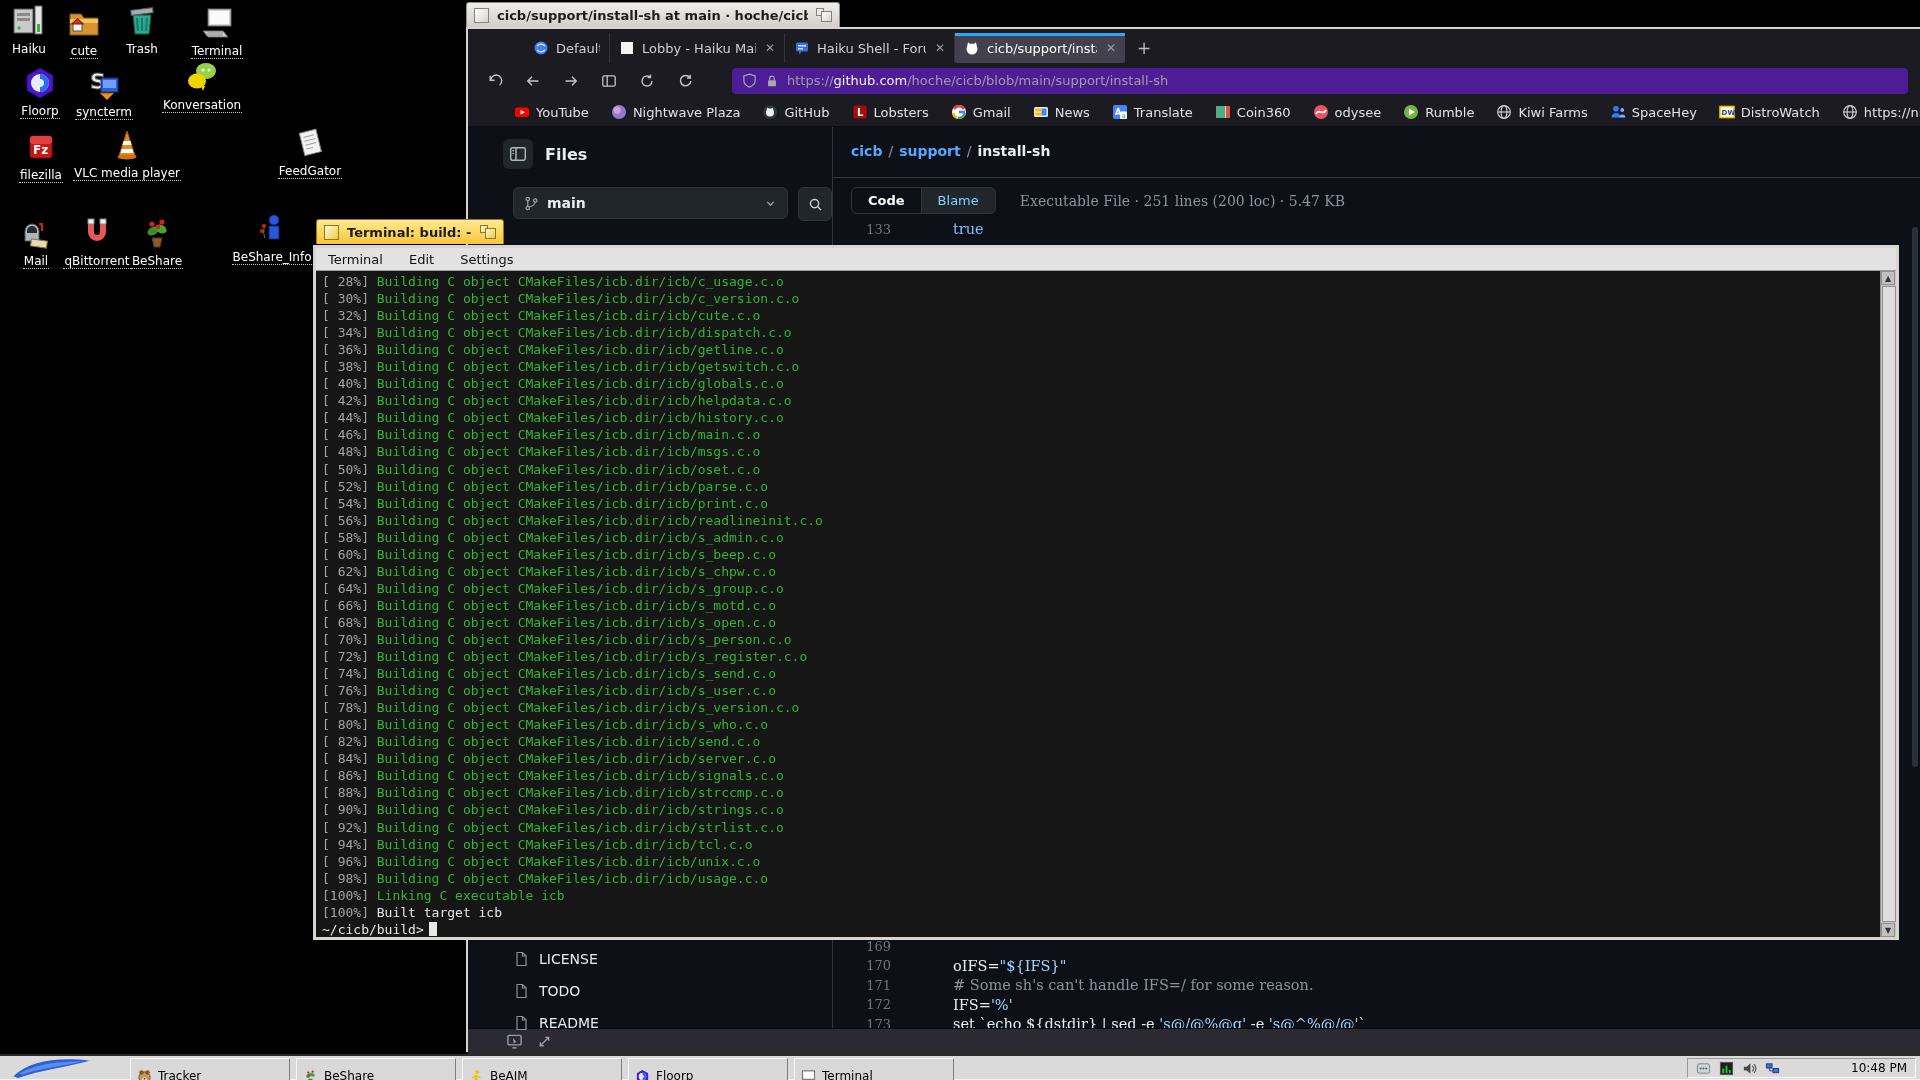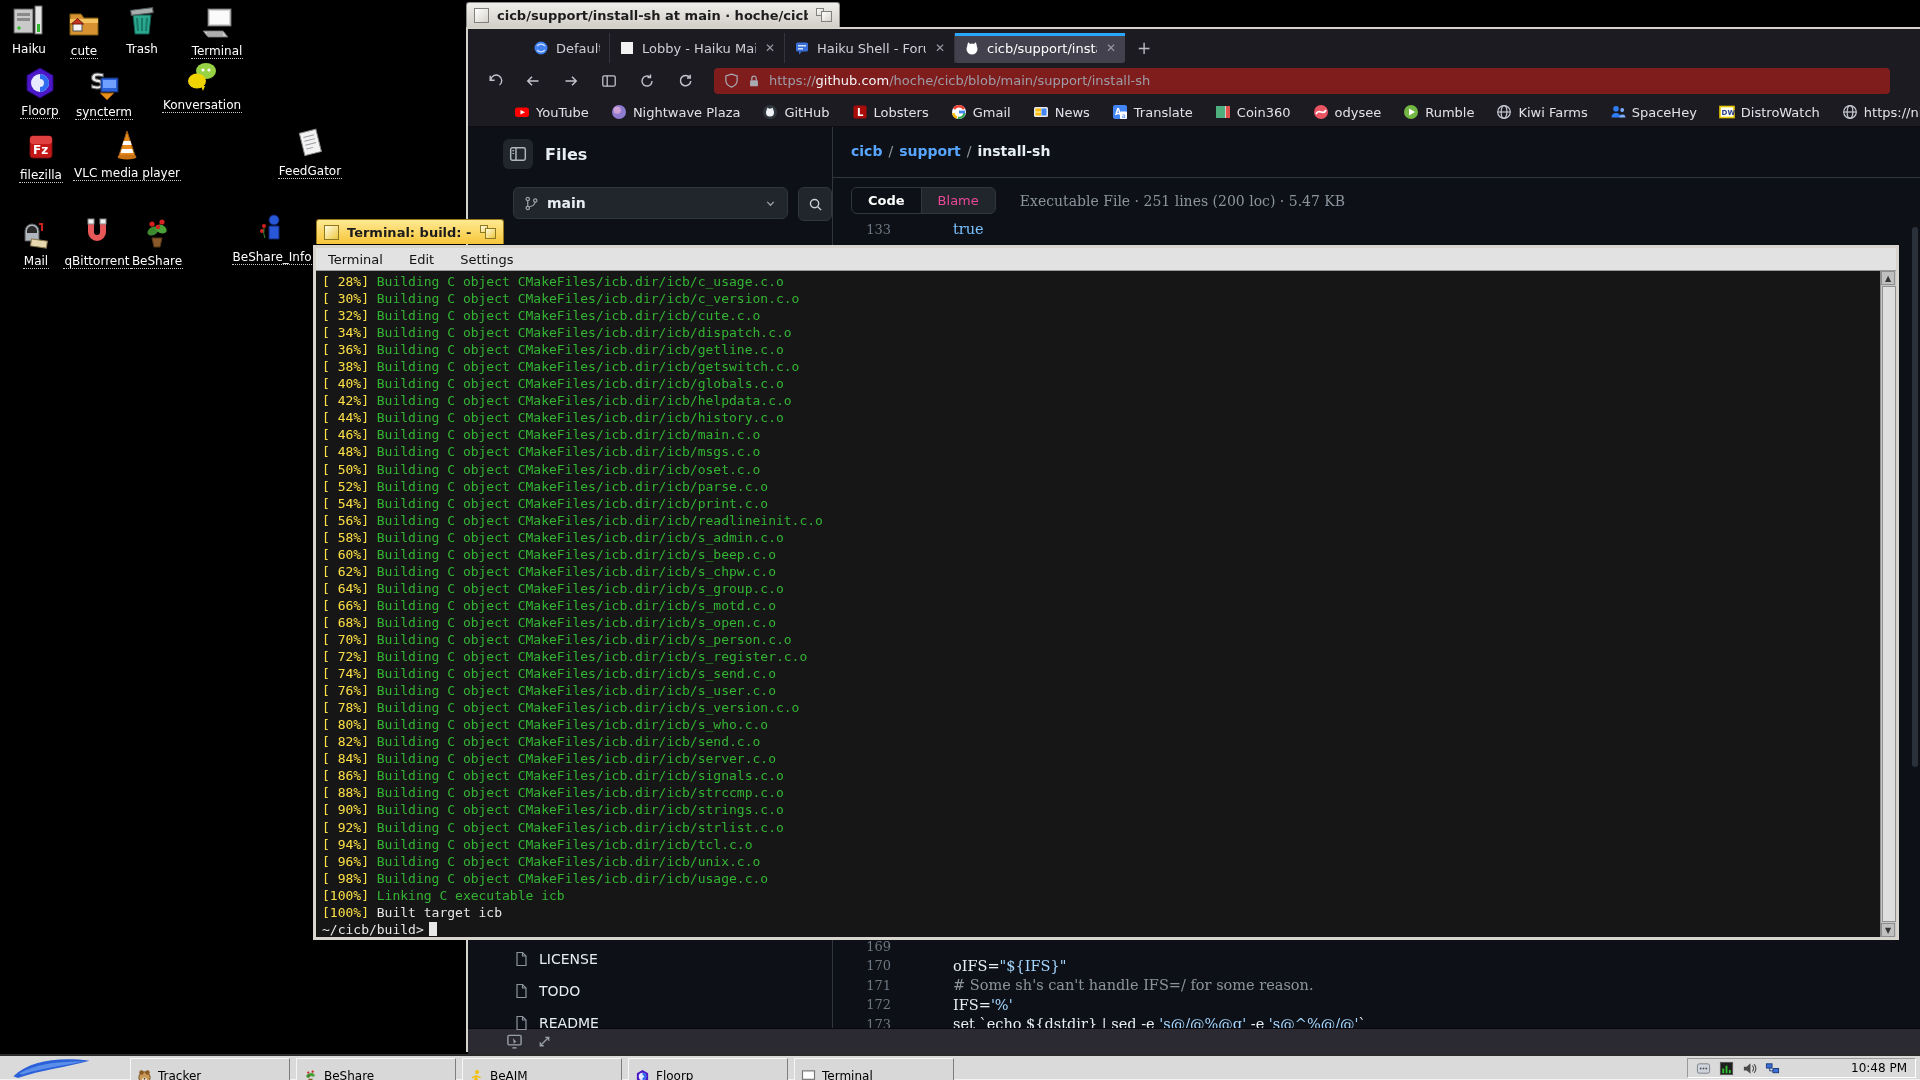--- a/index.html
+++ b/index.html
@@ -35,22 +35,22 @@
   #tabbar{position:relative;height:34px;background:#1c1b22;display:flex;align-items:flex-end;padding-left:56px;box-sizing:border-box;}
   .btab{height:30px;margin-bottom:0;display:flex;align-items:center;gap:7px;padding:0 9px;
         font-size:13px;color:#cfcfd6;max-width:175px;box-sizing:border-box;border-right:1px solid #35343d;position:relative;white-space:nowrap;}
   .btab .tlabel{overflow:hidden;text-overflow:clip;flex:1;min-width:0;}
   .btab .tclose{color:#9d9da6;font-size:12px;padding-left:2px;}
   .btab.active{background:#42414d;color:#fff;border-right:none;border-radius:0 0 2px 2px;}
   .btab.active::before{content:"";position:absolute;left:0;right:0;top:0;height:3px;background:#2aa7ff;}
   #newtab-button{color:#b9b9c2;font-size:17px;padding:0 12px;height:30px;display:flex;align-items:center;}
   #navbar{height:35px;background:#1c1b22;display:flex;align-items:center;padding-left:12px;box-sizing:border-box;}
   .navicn{width:30px;height:26px;display:flex;align-items:center;justify-content:center;margin-right:8px;color:#c3c2cb;}
-  #urlbar{flex:0 0 auto;width:1176px;height:26px;background:#7f1d1d;border-radius:4px;display:flex;align-items:center;
-          padding:8px 10px;gap:8px;margin-left:6px;box-sizing:border-box;}
+  #urlbar{flex:0 0 auto;width:1176px;height:26px;background:#4c1d95;border-radius:4px;display:flex;align-items:center;
+          padding:8px 10px;gap:8px;margin-left:24px;box-sizing:border-box;}
   #urltext{font-size:13px;color:#9d9da8;white-space:nowrap;overflow:hidden;}
   #urltext .dom{color:#f4f4f7;}
   #bookbar{height:29px;background:#1c1b22;display:flex;align-items:center;gap:22px;padding-left:46px;box-sizing:border-box;overflow:hidden;border-bottom:1px solid #0d0d12;}
   .bm{display:flex;align-items:center;gap:6px;font-size:13px;color:#e2e1e7;white-space:nowrap;}
 
   
   #ghpage{position:relative;height:901px;background:#0d1117;color:#e6edf3;}
   #ghside{position:absolute;left:0;top:0;width:364px;height:100%;}
   #ghdivider{position:absolute;left:364px;top:0;width:1px;height:100%;background:#30363d;}
   #ghmain{position:absolute;left:365px;top:0;right:0;height:100%;overflow:hidden;}
@@ -63,41 +63,41 @@
   #side-search-btn{width:32px;height:32px;background:#21262d;border:1px solid #30363d;border-radius:6px;display:flex;align-items:center;justify-content:center;}
   #file-list{position:absolute;left:45px;top:816px;width:300px;}
   .frow{height:32px;display:flex;align-items:center;gap:10px;font-size:14px;color:#e6edf3;}
   #breadcrumb{position:absolute;left:18px;top:16px;font-size:14px;}
   #breadcrumb .bl{color:#58a6ff;font-weight:600;}
   #breadcrumb .sep{color:#8b949e;padding:0 6px;}
   #breadcrumb .cur{color:#e6edf3;font-weight:bold;}
   #ghmain-hr{position:absolute;left:0;top:50px;right:0;height:1px;background:#30363d;}
   #codeblame{position:absolute;left:18px;top:60px;display:flex;align-items:center;}
   #cb-group{display:flex;background:#21262d;border:1px solid #30363d;border-radius:6px;overflow:hidden;}
-  .cb-seg{padding:5px 16px;font-size:13px;color:#ec4899;}
+  .cb-seg{padding:5px 16px;font-size:13px;color:#7dd3fc;}
   .cb-seg.on{background:#0d1117;color:#fff;font-weight:bold;border-right:1px solid #30363d;}
   #file-meta{margin-left:24px;font-size:14px;color:#8b949e;font-family:"DejaVu Serif","Liberation Serif",serif;}
   .codeline{position:absolute;left:0;right:0;height:20px;display:flex;align-items:center;
             font-family:"DejaVu Serif","Liberation Serif",serif;font-size:14.5px;white-space:pre;}
   .codeline .lno{width:58px;text-align:right;color:#6e7681;font-size:13px;flex:0 0 auto;}
   .codeline .lcode{padding-left:62px;}
   .tok-plain{color:#e6edf3;} .tok-string{color:#a5d6ff;} .tok-comment{color:#8b949e;} .tok-keyword{color:#79c0ff;}
   #pagescroll{position:absolute;right:2px;top:100px;width:6px;height:540px;background:#2a313a;border-radius:3px;}
   #browser-bottom-bar{height:26px;background:#2b2a33;border-top:1px solid #08080c;display:flex;align-items:center;gap:14px;padding-left:38px;box-sizing:border-box;}
 
   
   #terminal-window{position:absolute;left:313px;top:219px;width:1586px;height:721px;z-index:20;}
   #terminal-title-tab{left:3px;top:0;width:188px;}
   #tframe{position:absolute;left:0;top:26px;width:100%;height:695px;box-sizing:border-box;
           border:3px solid #d8d5cf;background:#161616;}
   #tmenubar{height:22px;background:#e2e2e2;border-bottom:1px solid #9a9a9a;display:flex;align-items:center;gap:26px;padding-left:12px;font-size:13px;color:#111;}
   #tbody{position:relative;height:666px;}
   #tlines{position:absolute;left:6px;top:2px;right:18px;bottom:0;
           font-family:"DejaVu Sans Mono","Liberation Mono",monospace;font-size:13px;line-height:17.05px;white-space:pre;}
-  .tpre{color:#fde047;} .tgreen{color:#33b433;} .twhite{color:#e6e6e6;}
+  .tpre{color:#a3a3a3;} .tgreen{color:#33b433;} .twhite{color:#e6e6e6;}
   #tcursor{display:inline-block;width:8px;height:14px;background:#e8e8e8;vertical-align:-2px;margin-left:5px;}
   #tscroll{position:absolute;right:0;top:0;bottom:0;width:15px;background:#c6c6c6;border-left:1px solid #8f8f8f;}
   .sarrow{position:absolute;left:0;width:14px;height:14px;background:#c0c0c0;border:1px solid #8f8f8f;box-sizing:border-box;
           display:flex;align-items:center;justify-content:center;font-size:8px;color:#333;}
   #sthumb{position:absolute;left:1px;top:15px;bottom:15px;width:12px;background:#dedede;border:1px solid #909090;}
 
   
   #taskbar{position:absolute;left:0;top:1056px;width:1920px;height:24px;background:#dadada;z-index:30;
            box-shadow:0 -1px 0 #f2f2f2 inset, 0 -2px 0 #2a2a2a;}
   #deskbar-leaf{position:absolute;left:6px;top:1px;}

